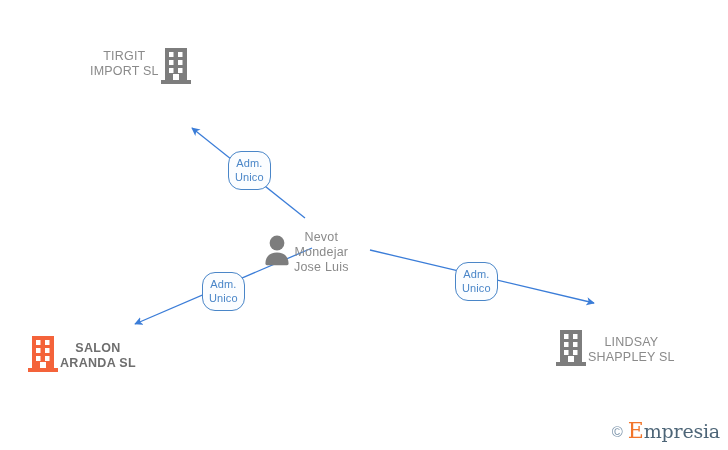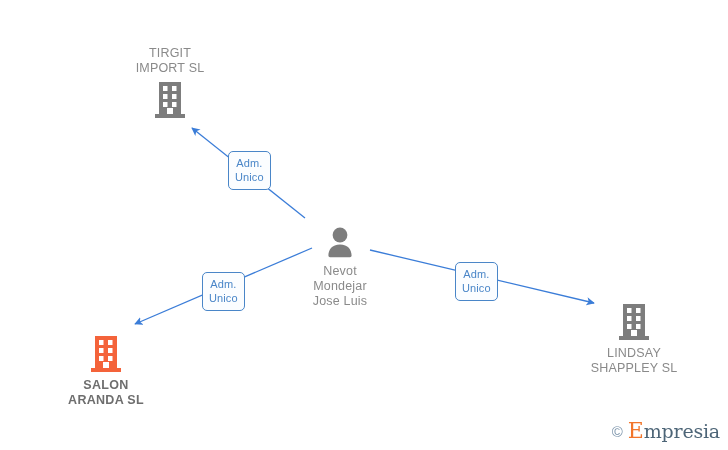--- a/index.html
+++ b/index.html
@@ -22,21 +22,20 @@
     left: 0;
     top: 0;
     width: 728px;
     height: 450px;
   }
 
   
   .node {
     position: absolute;
     display: flex;
-    flex-direction: column;
     align-items: center;
     width: 160px;
     margin-left: -80px;
   }
   .node-label {
     font-size: 12.5px;
     line-height: 15px;
     text-align: center;
     color: #8a8a8a;
     letter-spacing: 0.2px;
@@ -52,21 +51,21 @@
     line-height: 0;
   }
   .node.label-above .node-label { margin-bottom: 4px; }
   .node.label-below .node-label { margin-top: 4px; }
 
   
   .edge-chip {
     position: absolute;
     box-sizing: border-box;
     border: 1px solid #4a86c8;
-    border-radius: 5px;
+    border-radius: 13px;
     background: #fbfdff;
     color: #4a86c8;
     font-size: 11px;
     line-height: 14px;
     text-align: center;
     padding: 4px 6px 5px 6px;
     white-space: pre-line;
     letter-spacing: 0.1px;
   }
 
@@ -172,21 +171,21 @@
         <rect x="19" y="14" width="4.5" height="5" fill="#ffffff"></rect>
         <rect x="10" y="22" width="4.5" height="5" fill="#ffffff"></rect>
         <rect x="19" y="22" width="4.5" height="5" fill="#ffffff"></rect>
         <rect x="14" y="28" width="6" height="6" fill="#ffffff"></rect>
       </svg>
     </div>
     <div class="node-label bold">SALON
 ARANDA  SL</div>
   </div>
 
-  <div class="node label-below" style="left:634px; top:302px;">
+  <div class="node label-below" style="left:634px; top:328px;">
     <div class="node-icon">
       <svg width="34" height="40" viewBox="0 0 34 40">
         <rect x="6" y="2" width="22" height="32" fill="#7d7d7d"></rect>
         <rect x="2" y="34" width="30" height="4" fill="#7d7d7d"></rect>
         <rect x="10" y="6" width="4.5" height="5" fill="#ffffff"></rect>
         <rect x="19" y="6" width="4.5" height="5" fill="#ffffff"></rect>
         <rect x="10" y="14" width="4.5" height="5" fill="#ffffff"></rect>
         <rect x="19" y="14" width="4.5" height="5" fill="#ffffff"></rect>
         <rect x="10" y="22" width="4.5" height="5" fill="#ffffff"></rect>
         <rect x="19" y="22" width="4.5" height="5" fill="#ffffff"></rect>

